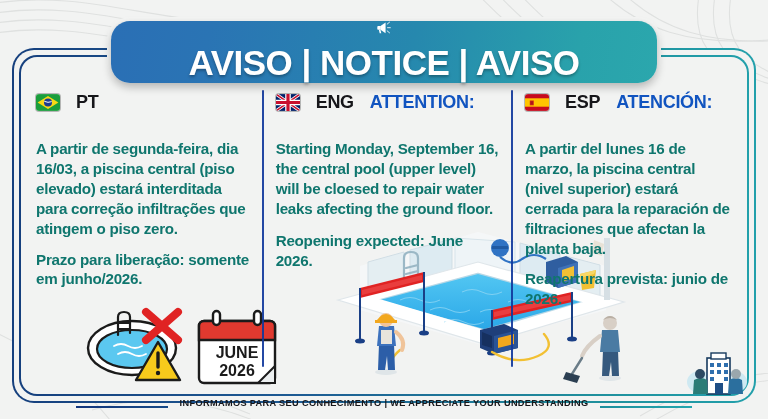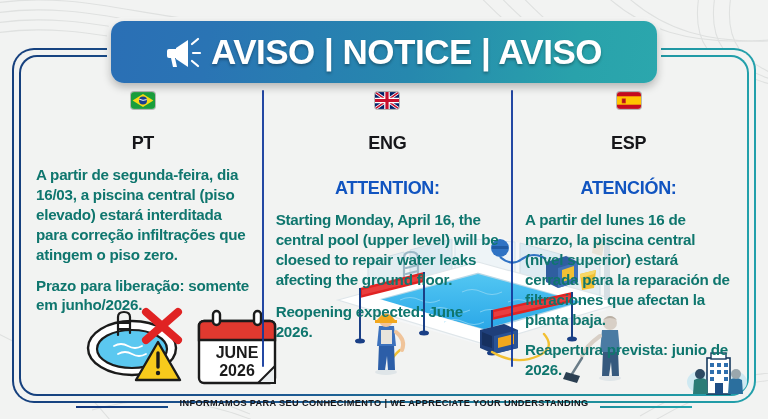--- a/index.html
+++ b/index.html
@@ -29,25 +29,26 @@
     border:2px solid transparent;
     background:
       linear-gradient(#f2f3f2,#f2f3f2) padding-box,
       linear-gradient(90deg,#16407e 0%,#1d5a93 38%,#1f8f9c 78%,#22a0ab 100%) border-box;
     z-index:1;
   }
 
   
   #banner{
     position:absolute; left:111px; top:21px; width:546px; height:62px;
-    border-radius:13px;
+    border-radius:19px;
     background:linear-gradient(100deg,#2a6fb5 0%,#2a74b4 18%,#2688ae 55%,#29a2ab 85%,#2ba7ad 100%);
     box-shadow:0 4px 9px rgba(0,0,0,.27), 0 0 0 4px #f4f5f4;
     display:flex; align-items:center; justify-content:center; gap:9px;
     z-index:5;
+    flex-direction:column;
   }
   #banner-title{
     color:#fff; font-weight:bold; font-size:35px; letter-spacing:-0.5px;
     white-space:nowrap;
     text-shadow:0 2px 3px rgba(0,0,0,.3);
   }
 
   
   #columns{
     position:absolute; left:24px; top:86px; right:24px; bottom:40px;
@@ -55,21 +56,21 @@
   }
   .col{ position:relative; padding:6px 12px 0 12px; }
   .col.pt  { width:243px; }
   .col.eng { width:253px; }
   .col.esp { width:236px; }
   .divider{
     width:2px; background:#11389c; margin:4px 0 12px 0; border-radius:2px;
     opacity:.92;
   }
 
-  .col-head{ display:flex; align-items:center; gap:24px; margin-bottom:11px;flex-direction:column; }
+  .col-head{ display:flex; align-items:center; gap:16px; margin-bottom:26px; }
   .flag{ width:24px; height:17px; border-radius:3px; overflow:hidden;
          box-shadow:0 0 0 1px rgba(0,0,0,.25); flex:none; display:block; }
   .lang{ font-size:18px; font-weight:bold; color:#16161a; letter-spacing:-.3px; }
   .attn{ font-size:18px; font-weight:bold; color:#1154c0; letter-spacing:-.3px; }
 
   .para{
     font-size:15.2px; font-weight:bold; color:#0f766e;
     line-height:1.31; letter-spacing:-.25px;
     margin-bottom:11px; position:relative; z-index:3;
   }
@@ -326,21 +327,21 @@
       <svg class="flag" viewBox="0 0 30 21">
         <rect width="30" height="21" fill="#012169"></rect>
         <path d="M0 0 L30 21 M30 0 L0 21" stroke="#fff" stroke-width="4"></path>
         <path d="M0 0 L30 21 M30 0 L0 21" stroke="#c8102e" stroke-width="2"></path>
         <path d="M15 0 L15 21 M0 10.5 L30 10.5" stroke="#fff" stroke-width="7"></path>
         <path d="M15 0 L15 21 M0 10.5 L30 10.5" stroke="#c8102e" stroke-width="4"></path>
       </svg>
       <span class="lang">ENG</span>
       <span class="attn">ATTENTION:</span>
     </div>
-    <p class="para">Starting Monday, April 16, the central pool (upper level) will be cloesed to repair water leaks afecting the ground floor.</p>
+    <p class="para">Starting Monday, September 16, the central pool (upper level) will be cloesed to repair water leaks afecting the ground floor.</p>
     <p class="para tight gap">Reopening expected: June 2026.</p>
   </div>
 
   <div class="divider"></div>
 
   <div class="col esp">
     <div class="col-head">
       <svg class="flag" viewBox="0 0 30 21">
         <rect width="30" height="21" fill="#c60b1e"></rect>
         <rect y="5.25" width="30" height="10.5" fill="#ffc400"></rect>

